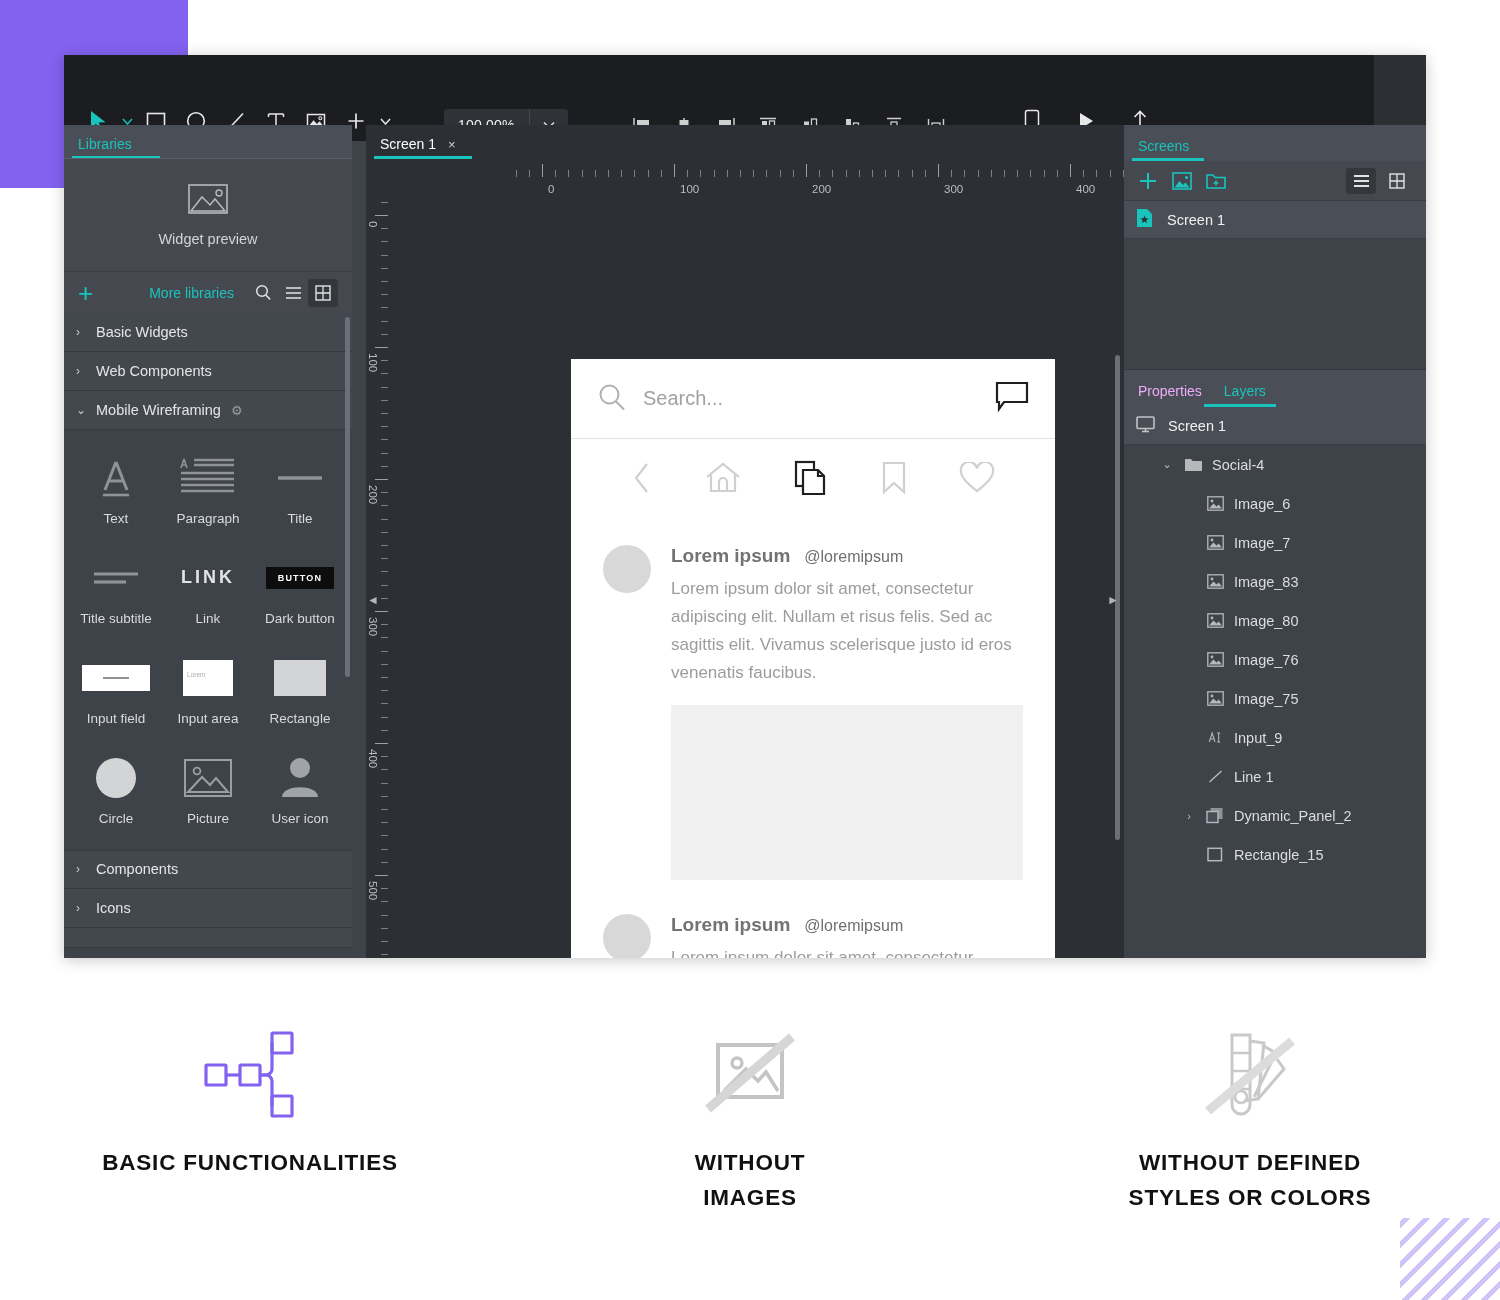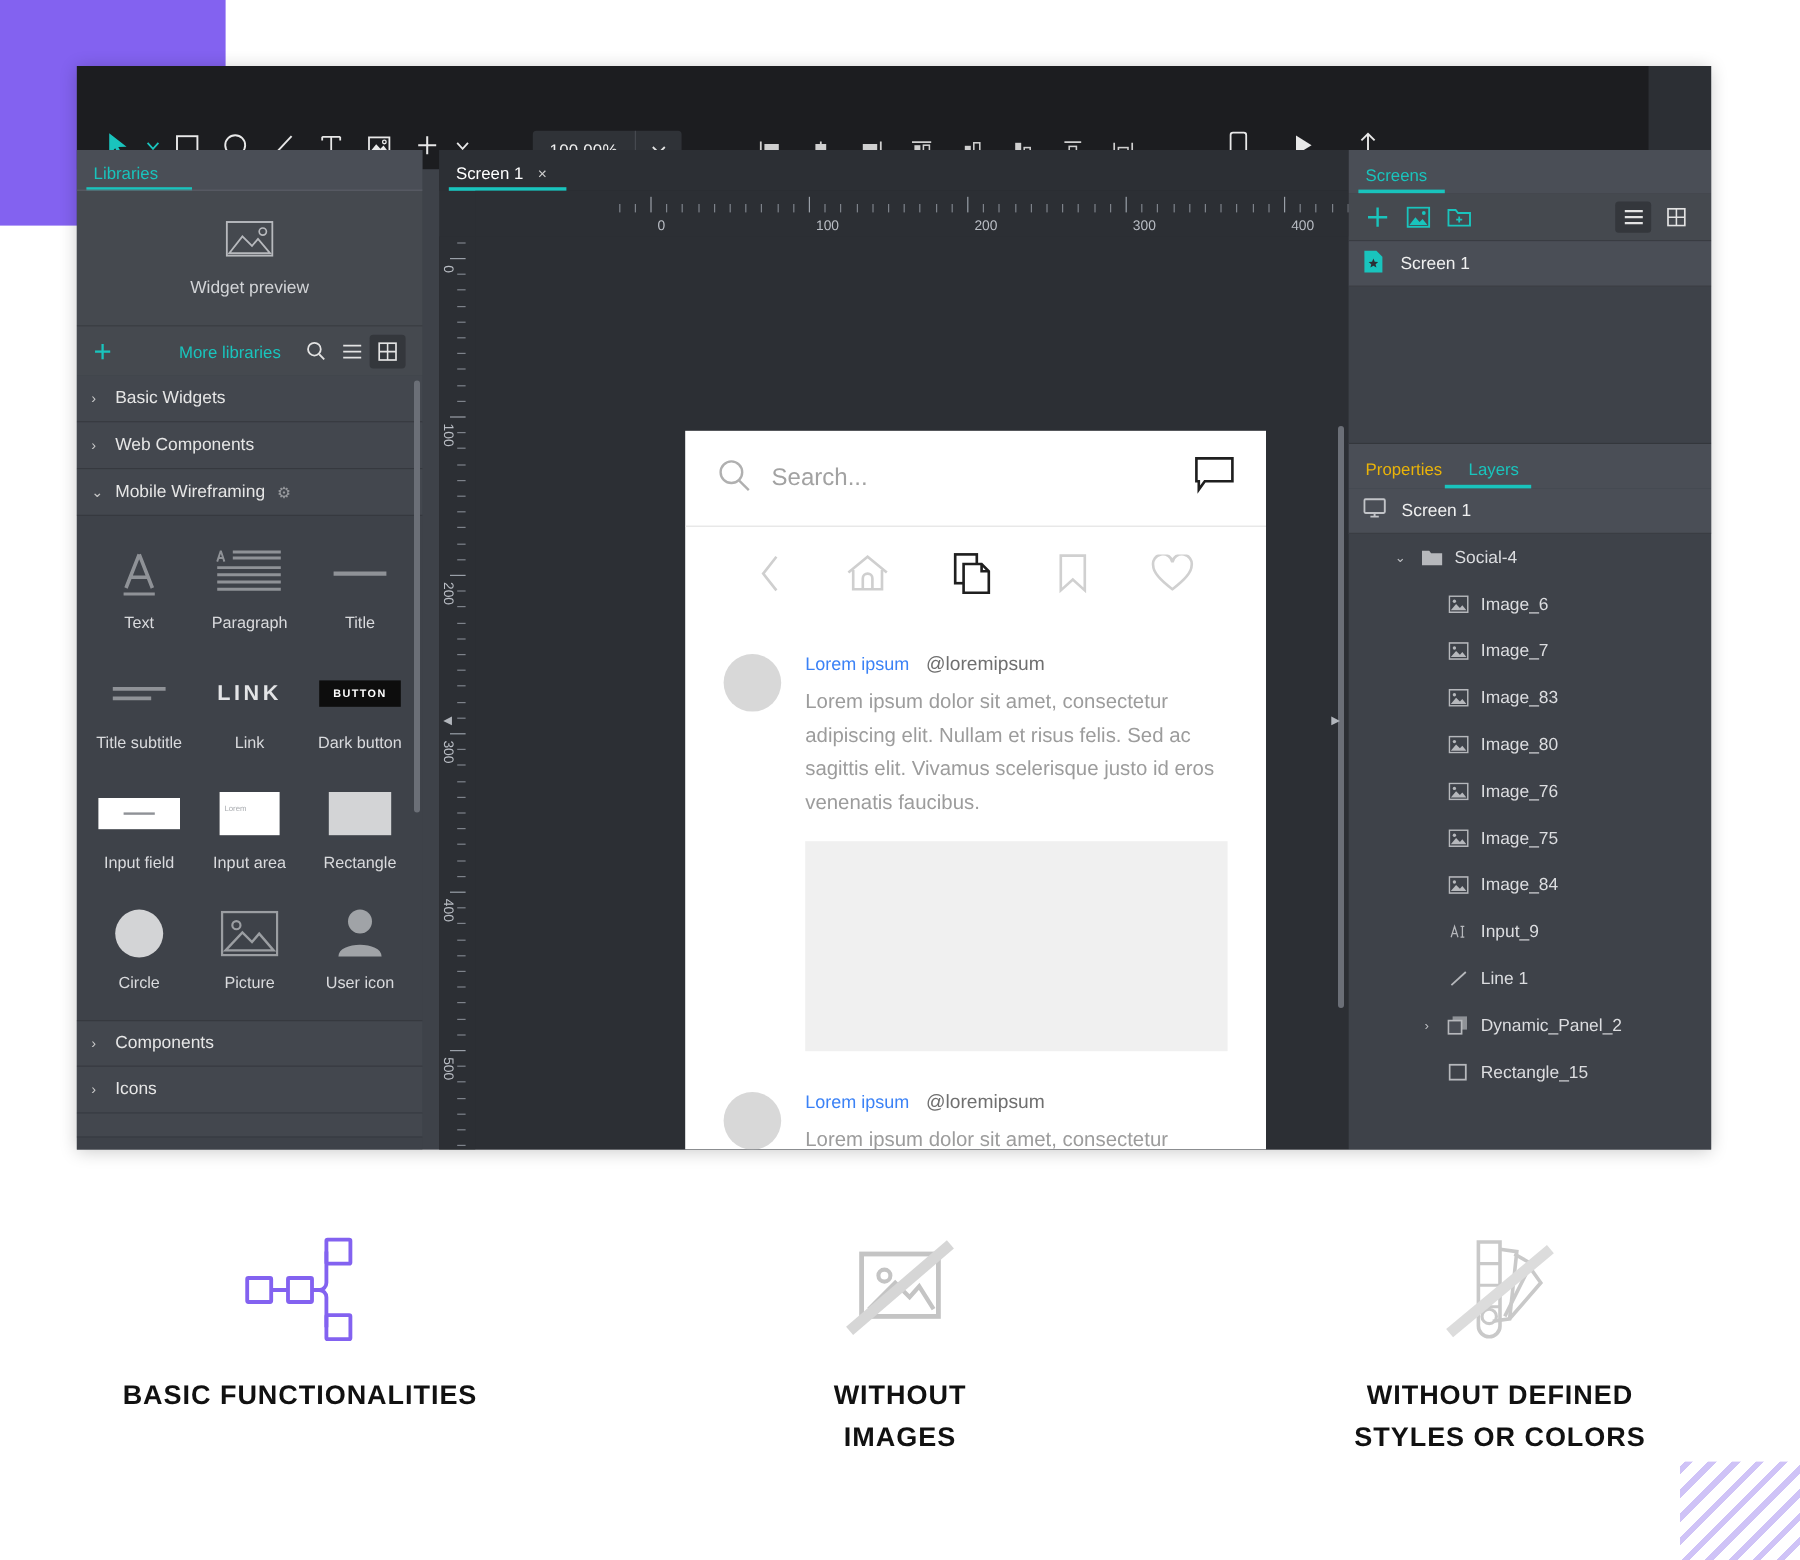--- a/index.html
+++ b/index.html
@@ -188,21 +188,21 @@
   .mk-search-placeholder { color: #a2a2a2; font-size: 20px; }
   .mk-chat { margin-left: auto; }
   .mk-nav {
     height: 82px; display: flex; align-items: center; justify-content: space-around;
     padding: 0 34px;
   }
   .mk-post { padding: 24px 32px 0 32px; display: flex; gap: 20px; }
   .mk-avatar { width: 48px; height: 48px; border-radius: 50%; background: #d8d8d8; flex: 0 0 48px; }
   .mk-post-body { flex: 1; }
   .mk-post-head { display: flex; align-items: baseline; gap: 14px; margin-bottom: 8px; }
-  .mk-name { color: #3b82f6; font-size: 15px; }
+  .mk-name { color: #737373; font-size: 19px; font-weight: bold; }
   .mk-handle { color: #6f6f6f; font-size: 16px; }
   .mk-text { color: #9c9c9c; font-size: 17px; line-height: 1.65; }
   .mk-image { margin: 18px 0 0 0; height: 175px; background: #f0f0f0; }
 
   
   .right-panel {
     position: absolute; right: 0; top: 70px; width: 302px; bottom: 0;
     background: #3e4249;
   }
   .rp-tabbar { height: 36px; background: #4a4e56; position: relative; display: flex; align-items: flex-end; }
@@ -223,21 +223,21 @@
     padding-left: 12px; background: #4a4e56; color: #f0f0f0; font-size: 14.5px;
     border-bottom: 1px solid #3a3d43;
   }
   .screens-empty { height: 130px; background: #3e4249; }
 
   .props-tabbar {
     height: 38px; background: #4a4e56; position: relative;
     display: flex; align-items: flex-end; gap: 22px; padding-left: 14px;
     border-top: 1px solid #34373c;
   }
-  .props-tab { font-size: 14px; padding-bottom: 8px; color: #eab308; }
+  .props-tab { font-size: 14px; padding-bottom: 8px; color: #f0abfc; }
   .props-tab.active { color: #19c4bd; }
   .props-underline { position: absolute; left: 80px; bottom: 0; width: 72px; height: 3px; background: #19c4bd; }
 
   .layer-screen {
     height: 38px; display: flex; align-items: center; gap: 13px; padding-left: 12px;
     background: #4a4e56; color: #f0f0f0; font-size: 14.5px; border-bottom: 1px solid #3a3d43;
   }
   .layer-row {
     height: 39px; display: flex; align-items: center; gap: 10px;
     color: #dcdde0; font-size: 14.5px;
@@ -938,31 +938,20 @@
                 <rect x="0.8" y="0.8" width="15.4" height="13.4" stroke="#b6b8bc" stroke-width="1.3" fill="none"></rect>
                 <circle cx="5" cy="5" r="1.4" fill="#b6b8bc"></circle>
                 <path d="M2 12.6 L6.4 7.4 L9.6 10.6 L11.6 8.4 L15 12.6 Z" fill="#b6b8bc"></path>
               </svg>
             </span>
             <span>Image_75</span>
           </div>
           <div class="layer-row" style="padding-left: 58px;">
             <span class="layer-chev"></span>
             <span class="layer-ico">
-              <svg width="17" height="15" viewBox="0 0 17 15">
-                <rect x="0.8" y="0.8" width="15.4" height="13.4" stroke="#b6b8bc" stroke-width="1.3" fill="none"></rect>
-                <circle cx="5" cy="5" r="1.4" fill="#b6b8bc"></circle>
-                <path d="M2 12.6 L6.4 7.4 L9.6 10.6 L11.6 8.4 L15 12.6 Z" fill="#b6b8bc"></path>
-              </svg>
-            </span>
-            <span>Image_84</span>
-          </div>
-          <div class="layer-row" style="padding-left: 58px;">
-            <span class="layer-chev"></span>
-            <span class="layer-ico">
               <svg width="22" height="15" viewBox="0 0 22 15">
                 <path d="M4 13 L7.5 2 L11 13 M5.3 9.4 H9.7" stroke="#b6b8bc" stroke-width="1.3" fill="none"></path>
                 <path d="M15.5 2 V13 M13.6 2 H17.4 M13.6 13 H17.4" stroke="#b6b8bc" stroke-width="1.3" fill="none"></path>
               </svg>
             </span>
             <span>Input_9</span>
           </div>
           <div class="layer-row" style="padding-left: 58px;">
             <span class="layer-chev"></span>
             <span class="layer-ico">

